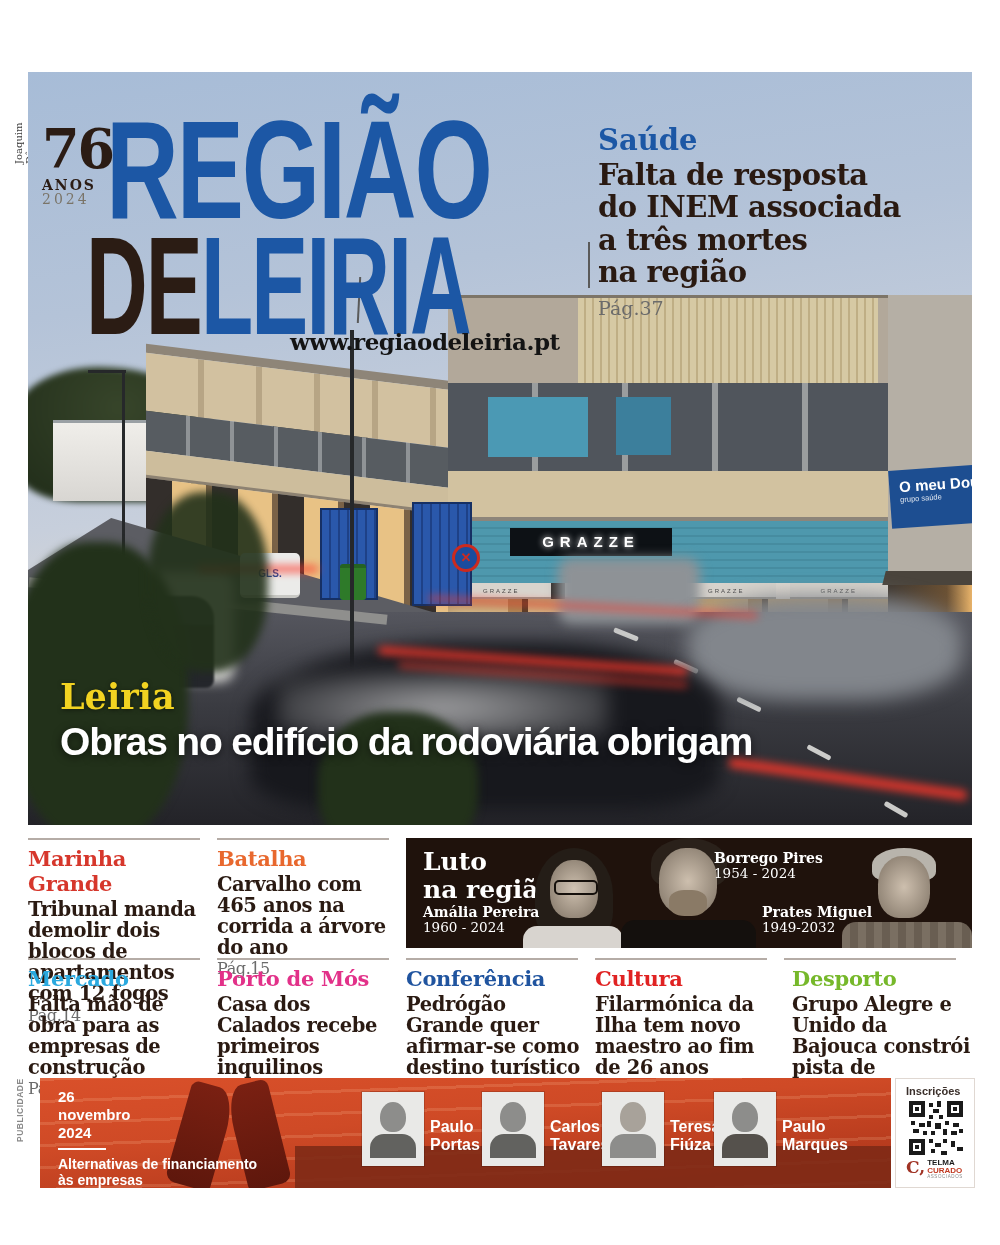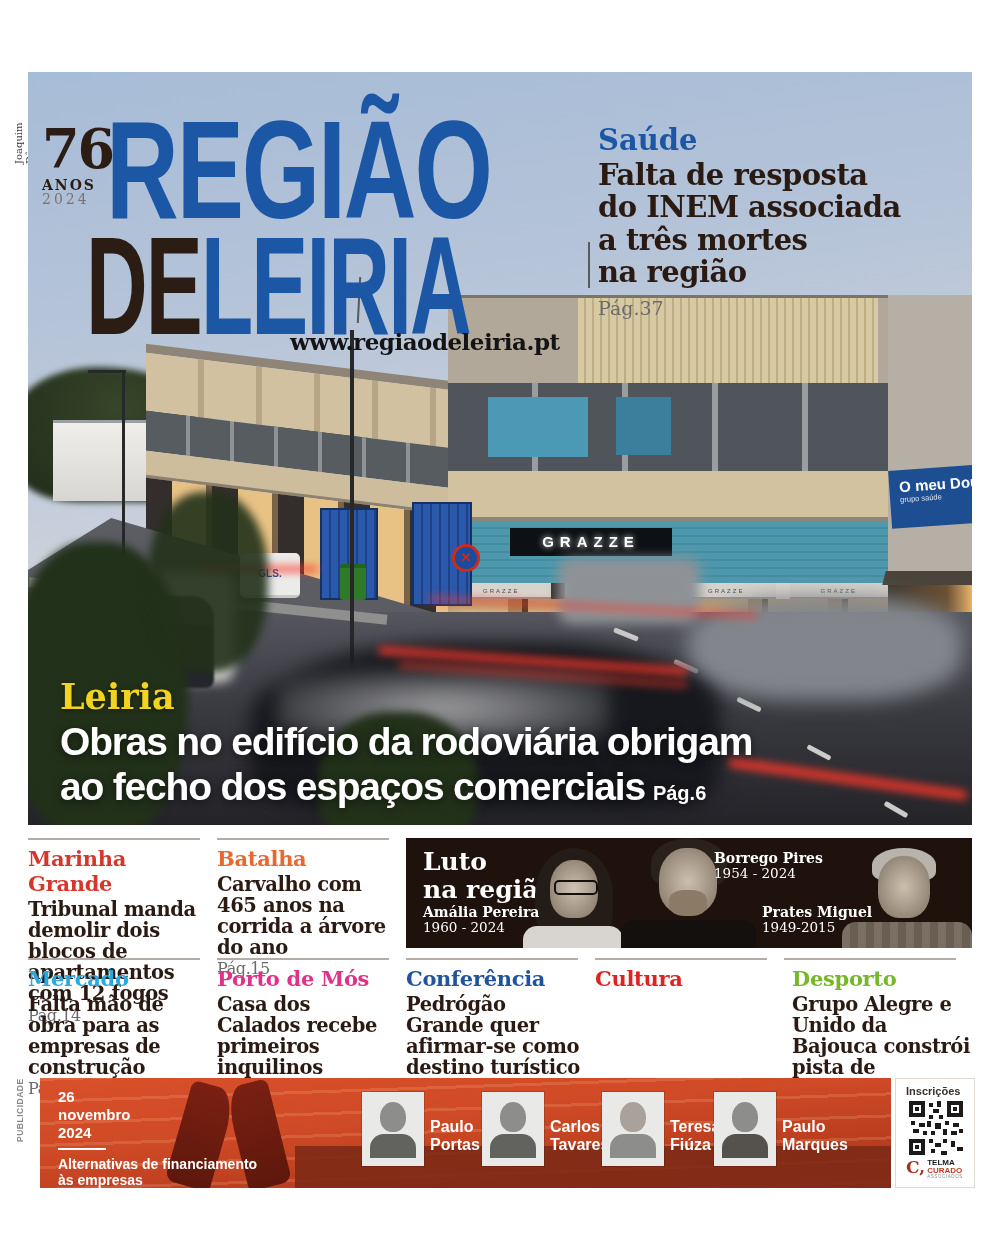--- a/index.html
+++ b/index.html
@@ -286,21 +286,20 @@
       <div class="hl pre">Falta de resposta
 do INEM associada
 a três mortes
 na região</div>
       <div class="pag">Pág.37</div>
     </div>
 
     <div class="abs cover-kick" style="color: rgb(242, 211, 33);">Leiria</div>
     <div class="abs cover-hl">
       <div>Obras no edifício da rodoviária obrigam</div>
-      <div><span>ao fecho dos espaços comerciais</span><span class="pag" style="color:#fff;">Pág.6</span></div>
     </div>
   </div>
 
   <div class="abs rule" style="left:28px;top:838px;"></div>
   <div class="abs rule" style="left:217px;top:838px;"></div>
 
   <div class="abs col" style="left:28px;top:846px;">
     <div class="kicker" style="color: rgb(214, 55, 44);">Marinha Grande</div>
     <div class="shead"><span>Tribunal manda demolir dois blocos de apartamentos com 12 fogos</span> <span class="pag">Pág.14</span></div>
   </div>
@@ -336,21 +335,21 @@
     <div class="plabel" style="left:17px;top:66px;">
       <div class="nm">Amália Pereira</div>
       <div class="yr">1960 - 2024</div>
     </div>
     <div class="plabel" style="left:308px;top:12px;">
       <div class="nm">Borrego Pires</div>
       <div class="yr">1954 - 2024</div>
     </div>
     <div class="plabel" style="left:356px;top:66px;">
       <div class="nm">Prates Miguel</div>
-      <div class="yr">1949-2015</div>
+      <div class="yr">1949-2032</div>
     </div>
   </div>
 
   <div class="abs rule" style="left:28px;top:958px;"></div>
   <div class="abs rule" style="left:217px;top:958px;"></div>
   <div class="abs rule" style="left:406px;top:958px;"></div>
   <div class="abs rule" style="left:595px;top:958px;"></div>
   <div class="abs rule" style="left:784px;top:958px;"></div>
 
   <div class="abs col" style="left:28px;top:966px;">
@@ -360,20 +359,21 @@
   <div class="abs col" style="left:217px;top:966px;">
     <div class="kicker" style="color: rgb(226, 49, 137);">Porto de Mós</div>
     <div class="shead"><span>Casa dos Calados recebe primeiros inquilinos</span> <span class="pag pag-block">Pág.14</span></div>
   </div>
   <div class="abs col" style="left:406px;top:966px;">
     <div class="kicker" style="color: rgb(32, 84, 159);">Conferência</div>
     <div class="shead"><span>Pedrógão Grande quer afirmar-se como destino turístico</span> <span class="pag">Pág.30</span></div>
   </div>
   <div class="abs col" style="left:595px;top:966px;">
     <div class="kicker" style="color: rgb(224, 34, 34);">Cultura</div>
+    <div class="shead"><span>Filarmónica da Ilha tem novo maestro ao fim de 26 anos</span> <span class="pag pag-block">Pág.42</span></div>
   </div>
   <div class="abs col" style="left:784px;top:966px;margin-left:8px;">
     <div class="kicker" style="color: rgb(118, 184, 42);">Desporto</div>
     <div class="shead"><span>Grupo Alegre e Unido da Bajouca constrói pista de atletismo</span> <span class="pag">Pág.18</span></div>
   </div>
 
   <div class="abs vtext pub-label">PUBLICIDADE</div>
 
   <div class="abs banner">
     <div class="streaks"></div>

